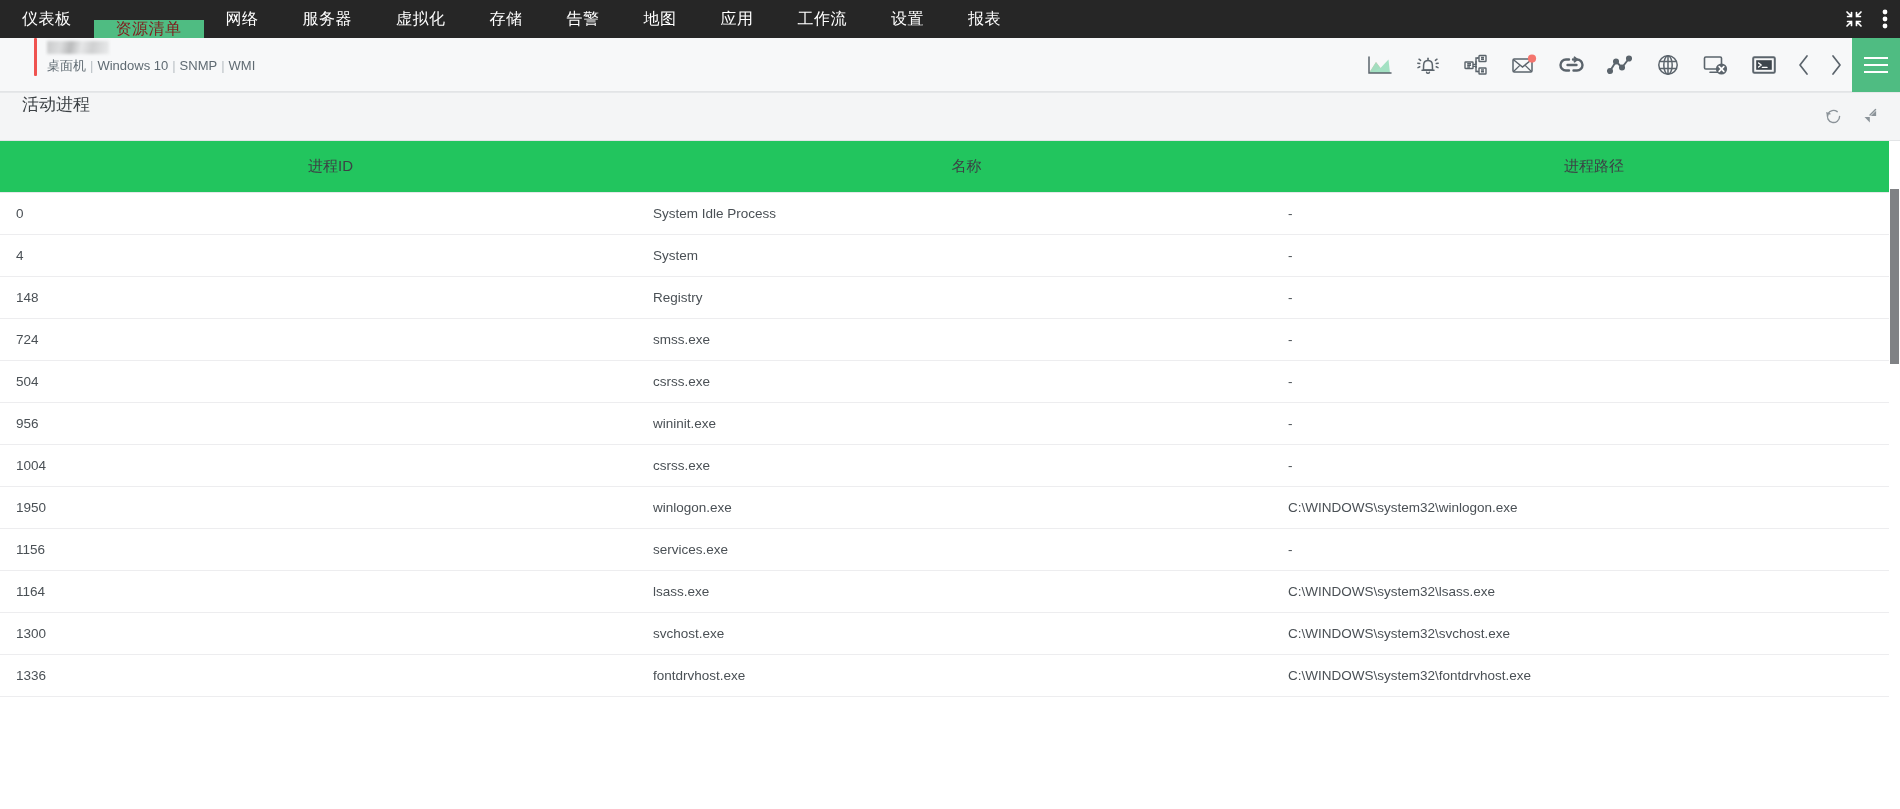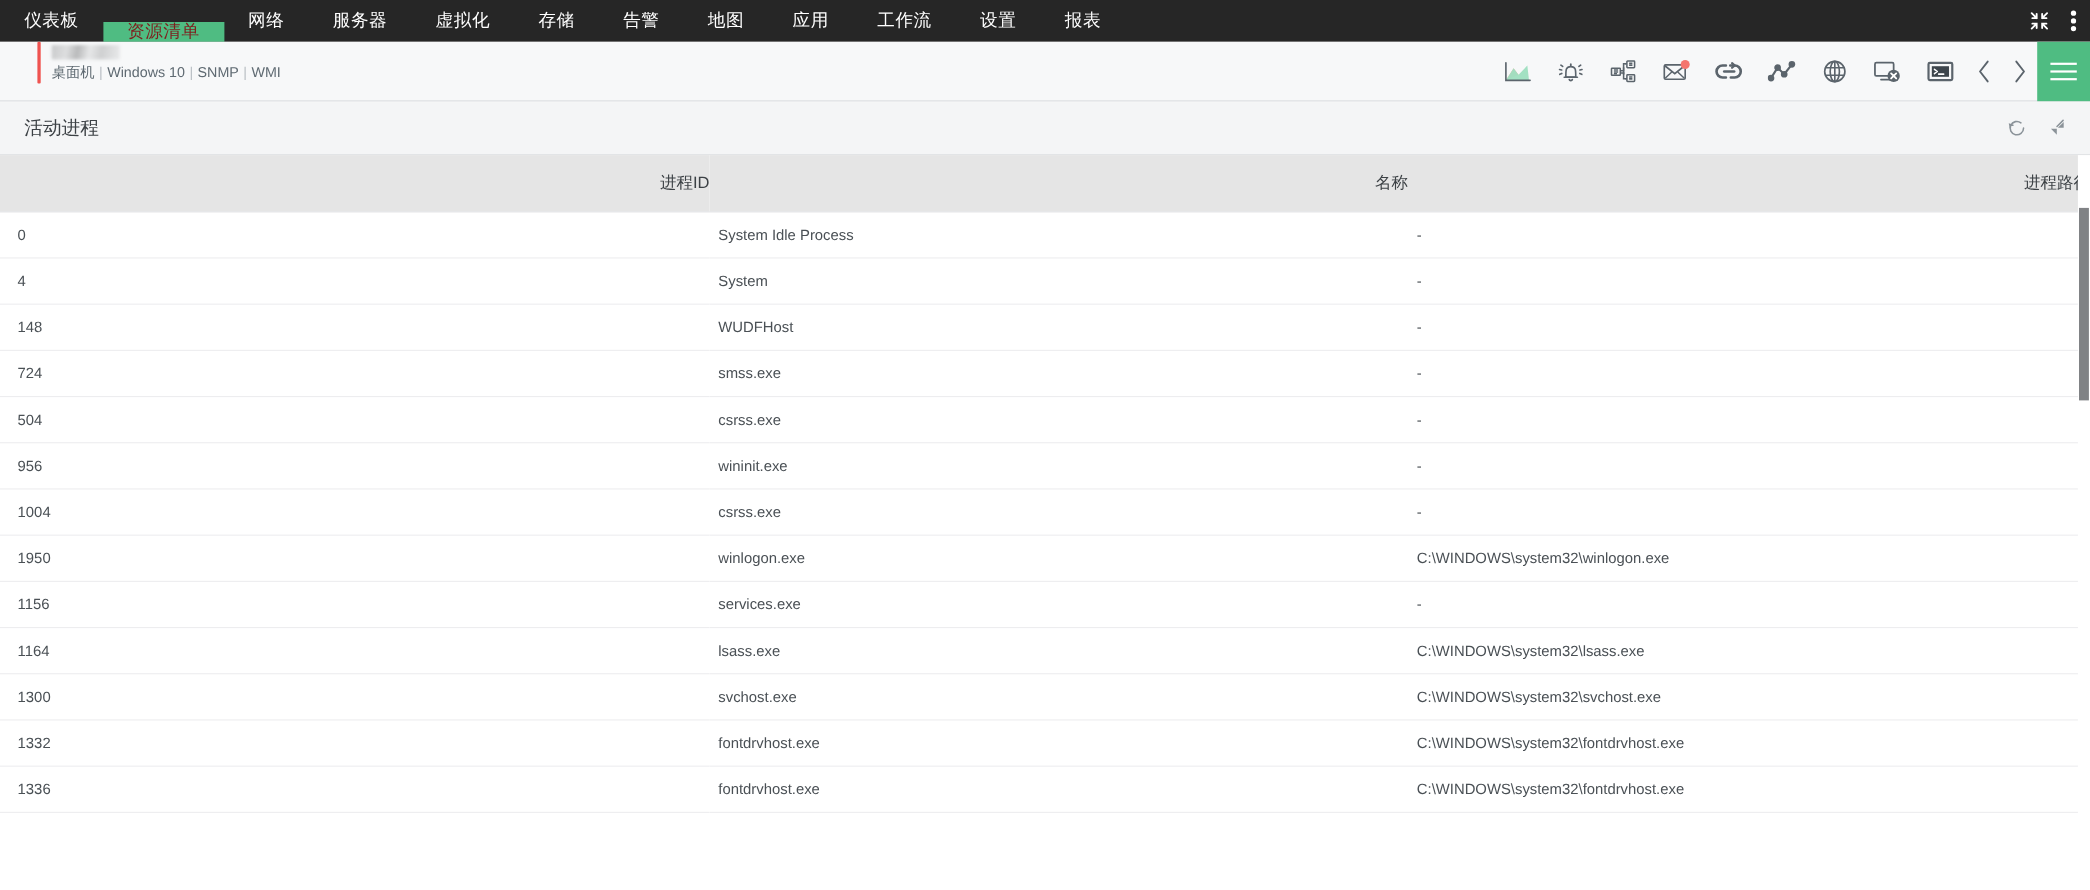--- a/index.html
+++ b/index.html
@@ -117,38 +117,37 @@
   }
   #hamburger-btn span { display: block; width: 24px; height: 2px; background: #ffffff; }
 
   
   #panel { border-top: 1px solid #e6e8ea; }
   #panel-header {
     height: 48px;
     background: #f4f5f6;
     border-bottom: 1px solid #e2e4e6;
     display: flex;
-    align-items: center;
     padding: 0 22px 0 22px;
   }
   #panel-title { font-size: 17px; color: #3c4145; }
   #panel-actions { margin-left: auto; display: flex; align-items: center; gap: 16px; }
   .panel-action { cursor: pointer; display: flex; align-items: center; }
 
   
   #table-wrap { position: relative; background: #ffffff; }
   table { width: 100%; border-collapse: collapse; table-layout: fixed; }
   th {
-    text-align: right;
+    text-align: center;
     font-size: 15px;
     font-weight: normal;
     color: #3c4145;
     padding: 16px 0 16px 0;
     border-bottom: 1px solid #e6e8ea;
-    background: #e5e5e5;
+    background: #22c55e;
   }
   td {
     font-size: 13.5px;
     color: #4a5055;
     padding: 13px 0 13px 0;
     border-bottom: 1px solid #ededef;
     white-space: nowrap;
     overflow: hidden;
     text-overflow: ellipsis;
   }
@@ -370,21 +369,21 @@
             <td class="col-name">System Idle Process</td>
             <td class="col-path">-</td>
           </tr>
           <tr>
             <td class="col-pid">4</td>
             <td class="col-name">System</td>
             <td class="col-path">-</td>
           </tr>
           <tr>
             <td class="col-pid">148</td>
-            <td class="col-name">WUDFHost</td>
+            <td class="col-name">Registry</td>
             <td class="col-path">-</td>
           </tr>
           <tr>
             <td class="col-pid">724</td>
             <td class="col-name">smss.exe</td>
             <td class="col-path">-</td>
           </tr>
           <tr>
             <td class="col-pid">504</td>
             <td class="col-name">csrss.exe</td>
@@ -414,25 +413,20 @@
             <td class="col-pid">1164</td>
             <td class="col-name">lsass.exe</td>
             <td class="col-path">C:\WINDOWS\system32\lsass.exe</td>
           </tr>
           <tr>
             <td class="col-pid">1300</td>
             <td class="col-name">svchost.exe</td>
             <td class="col-path">C:\WINDOWS\system32\svchost.exe</td>
           </tr>
           <tr>
-            <td class="col-pid">1332</td>
-            <td class="col-name">fontdrvhost.exe</td>
-            <td class="col-path">C:\WINDOWS\system32\fontdrvhost.exe</td>
-          </tr>
-          <tr>
             <td class="col-pid">1336</td>
             <td class="col-name">fontdrvhost.exe</td>
             <td class="col-path">C:\WINDOWS\system32\fontdrvhost.exe</td>
           </tr>
         </tbody>
     </table>
 
     <div id="scroll-track">
       <div id="scroll-thumb"></div>
     </div>

